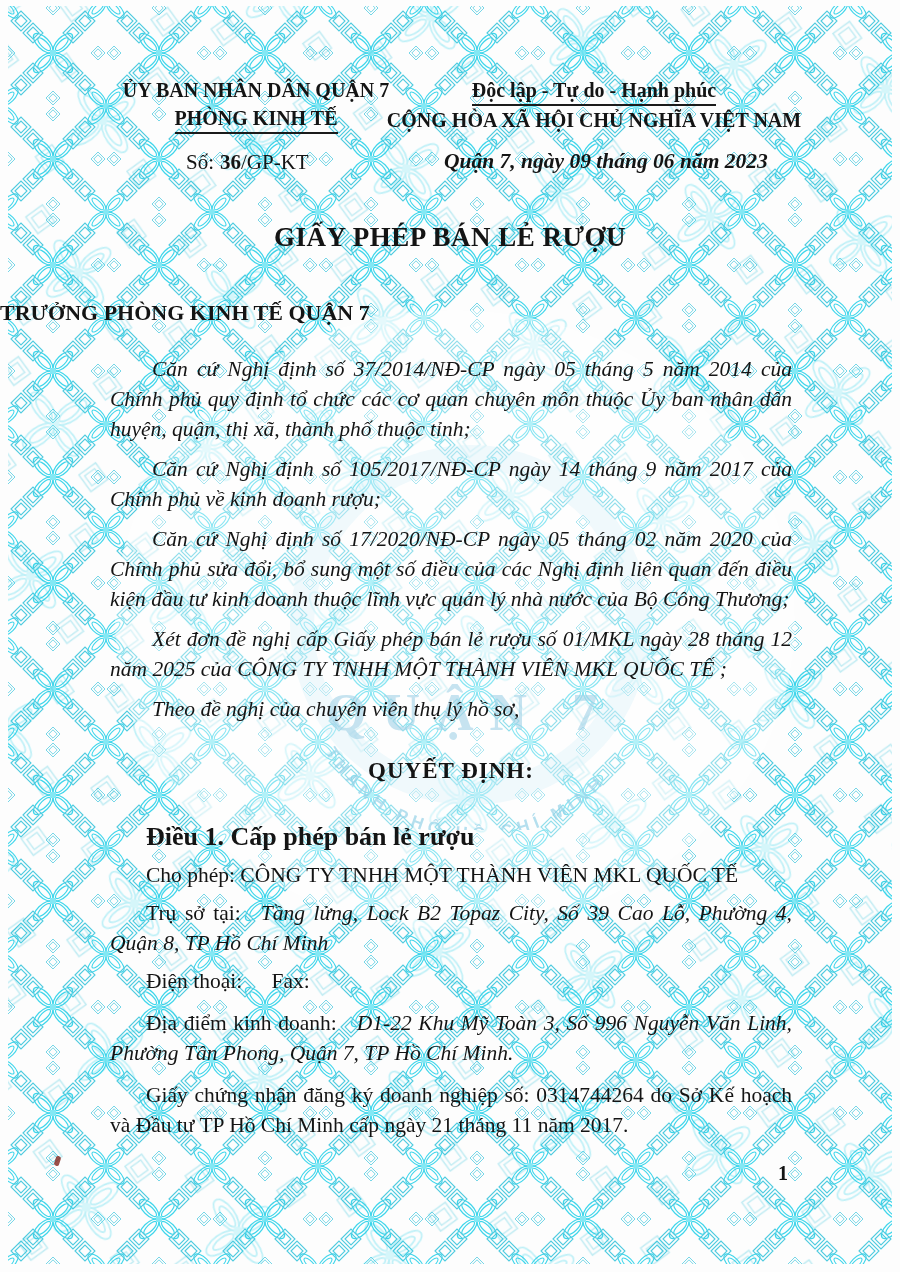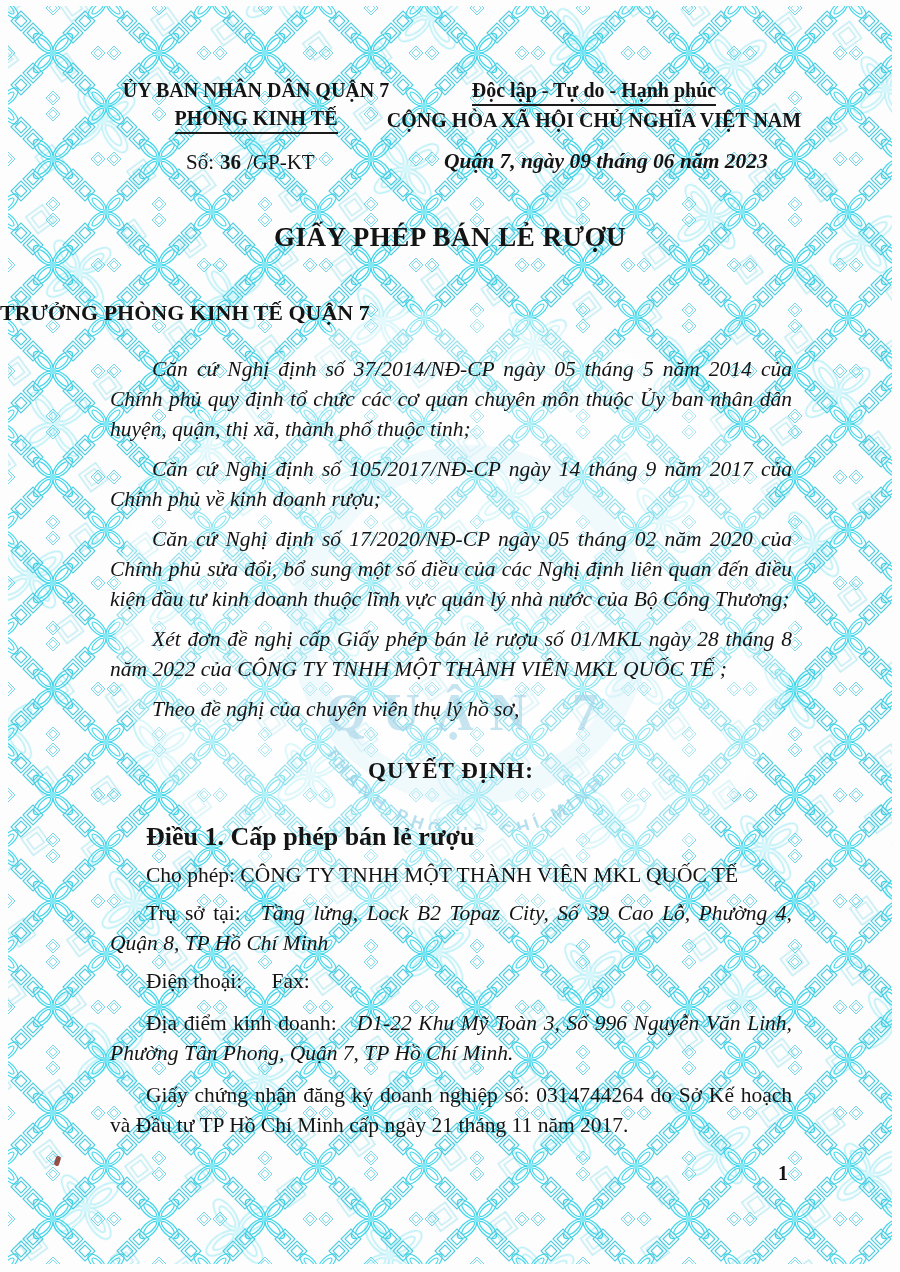--- a/index.html
+++ b/index.html
@@ -10,21 +10,21 @@
   .content{position:absolute;left:0;top:0;width:900px;height:1272px;}
 
   .h-left{position:absolute;left:88px;top:76px;width:336px;text-align:center;
           font-weight:bold;font-size:20px;line-height:28px;}
   .h-right{position:absolute;left:376px;top:76px;width:436px;text-align:center;
            font-weight:bold;font-size:20px;line-height:28px;}
   .u{display:inline-block;border-bottom:2px solid #1b1b1b;padding-bottom:0;}
 
   .num-line{position:absolute;left:186px;top:150px;font-size:21px;}
   .num-line .nv{font-weight:bold;margin-left:6px;}
-  .num-line .ns{margin-left:6px;}
+  .num-line .ns{}
   .date-line{position:absolute;left:444px;top:149px;font-size:21.5px;font-style:italic;font-weight:bold;}
 
   .doc-title{position:absolute;left:0;top:222px;width:100%;text-align:center;
              font-size:27px;font-weight:bold;letter-spacing:.5px;}
   .authority{position:absolute;left:0;top:300px;width:100%;text-align:left;
              font-size:22px;font-weight:bold;}
 
   .body{position:absolute;left:110px;top:354px;width:682px;font-size:21.5px;line-height:30px;}
   .para{font-style:italic;text-align:justify;text-indent:42px;margin:0 0 10px 0;}
   .para.last{margin-bottom:0;}
@@ -120,21 +120,21 @@
 
     <div class="date-line">Quận 7, ngày 09 tháng 06 năm 2023</div>
 
     <div class="doc-title">GIẤY PHÉP BÁN LẺ RƯỢU</div>
     <div class="authority">TRƯỞNG PHÒNG KINH TẾ QUẬN 7</div>
 
     <div class="body">
       <p class="para">Căn cứ Nghị định số 37/2014/NĐ-CP ngày 05 tháng 5 năm 2014 của Chính phủ quy định tổ chức các cơ quan chuyên môn thuộc Ủy ban nhân dân huyện, quận, thị xã, thành phố thuộc tỉnh;</p>
       <p class="para">Căn cứ Nghị định số 105/2017/NĐ-CP ngày 14 tháng 9 năm 2017 của Chính phủ về kinh doanh rượu;</p>
       <p class="para">Căn cứ Nghị định số 17/2020/NĐ-CP ngày 05 tháng 02 năm 2020 của Chính phủ sửa đổi, bổ sung một số điều của các Nghị định liên quan đến điều kiện đầu tư kinh doanh thuộc lĩnh vực quản lý nhà nước của Bộ Công Thương;</p>
-      <p class="para">Xét đơn đề nghị cấp Giấy phép bán lẻ rượu số 01/MKL ngày 28 tháng 8 năm 2022 của CÔNG TY TNHH MỘT THÀNH VIÊN MKL QUỐC TẾ ;</p>
+      <p class="para">Xét đơn đề nghị cấp Giấy phép bán lẻ rượu số 01/MKL ngày 28 tháng 12 năm 2025 của CÔNG TY TNHH MỘT THÀNH VIÊN MKL QUỐC TẾ ;</p>
       <p class="para last">Theo đề nghị của chuyên viên thụ lý hồ sơ,</p>
 
       <div class="decision">QUYẾT ĐỊNH:</div>
 
       <div class="art-heading">Điều 1. Cấp phép bán lẻ rượu</div>
 
       <p class="line">Cho phép: CÔNG TY TNHH MỘT THÀNH VIÊN MKL QUỐC TẾ</p>
 
       <p class="line">
         <span>Trụ sở tại:</span><span class="val">Tầng lửng, Lock B2 Topaz City, Số 39 Cao Lỗ, Phường 4, Quận 8, TP Hồ Chí Minh</span>

